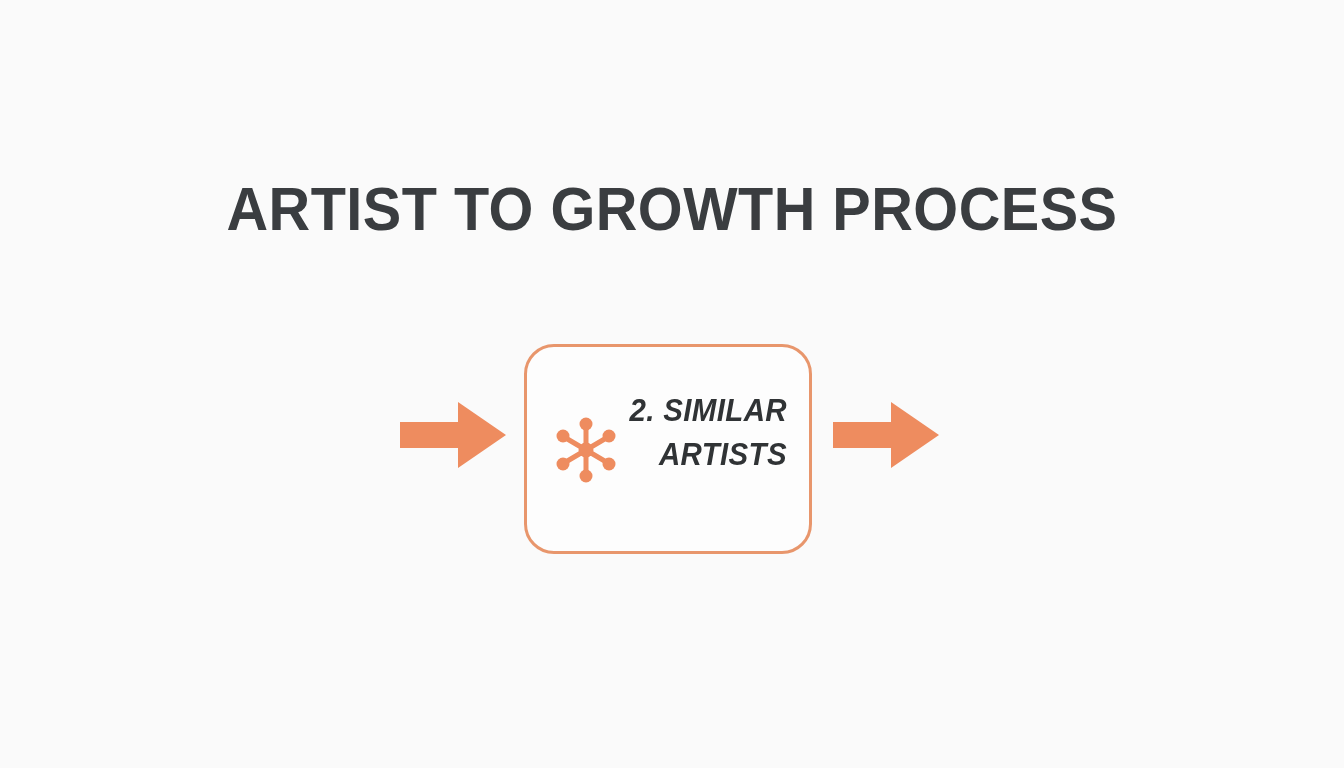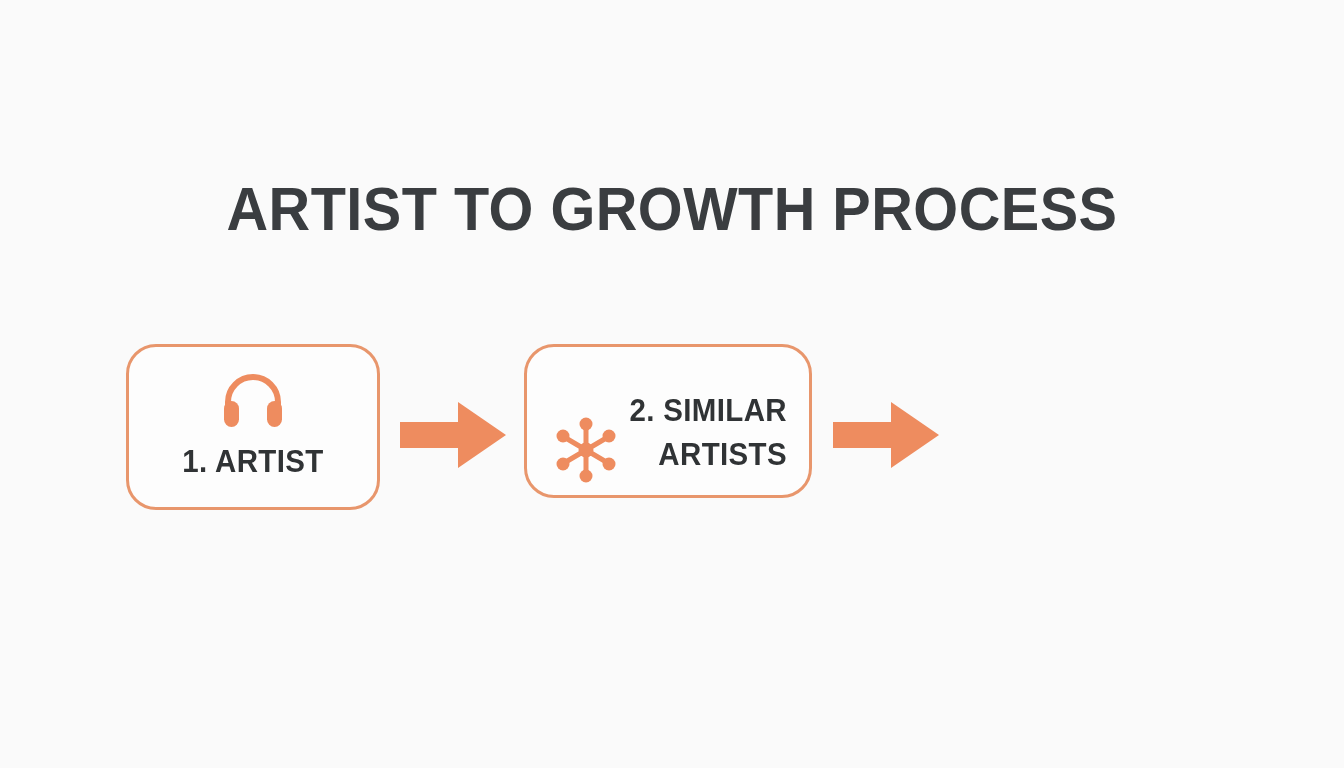--- a/index.html
+++ b/index.html
@@ -43,21 +43,21 @@
   
   .step-box {
     position: absolute;
     box-sizing: border-box;
     background: #fdfdfd;
     border: 3px solid #e8966c;
     border-radius: 30px;
   }
 
   #step-box-1 { left: 126px; top: 344px; width: 254px; height: 166px; }
-  #step-box-2 { left: 524px; top: 344px; width: 288px; height: 154px; }
+  #step-box-2 { left: 524px; top: 344px; width: 288px; height: 210px; font-style: italic; }
   #step-box-3 { left: 957px; top: 350px; width: 251px; height: 174px; }
 
   .step-label {
     position: absolute;
     font-family: "Liberation Sans", sans-serif;
     font-weight: 700;
     color: #303335;
     letter-spacing: 0.4px;
     white-space: nowrap;
     transform: scaleX(0.95);
@@ -131,30 +131,20 @@
   #flow-arrow-1 { left: 400px; }
   #flow-arrow-2 { left: 833px; }
 </style>
 </head>
 <body>
 
 <div id="canvas">
 
   <div id="page-title">ARTIST TO GROWTH PROCESS</div>
 
-  <div class="step-box" id="step-box-1">
-    <div class="step-icon" id="icon-headphones">
-      <svg viewBox="0 0 66 58" width="66" height="58" xmlns="http://www.w3.org/2000/svg">
-        <path d="M8 40 L8 31 C8 17.2 19.2 6 33 6 C46.8 6 58 17.2 58 31 L58 40" fill="none" stroke="#ee8c5f" stroke-width="6" stroke-linecap="round"></path>
-        <rect x="4" y="30" width="15" height="26" rx="7.5" fill="#ee8c5f"></rect>
-        <rect x="47" y="30" width="15" height="26" rx="7.5" fill="#ee8c5f"></rect>
-      </svg>
-    </div>
-    <div class="step-label" id="step-label-1">1. ARTIST</div>
-  </div>
 
   <div class="flow-arrow" id="flow-arrow-1">
     <svg viewBox="0 0 106 70" width="106" height="70" xmlns="http://www.w3.org/2000/svg">
       <path d="M0 22 L58 22 L58 2 L106 35 L58 68 L58 48 L0 48 Z" fill="#ee8c5f"></path>
     </svg>
   </div>
 
   <div class="step-box" id="step-box-2">
     <div class="step-icon" id="icon-network">
       <svg viewBox="0 0 70 70" width="70" height="70" xmlns="http://www.w3.org/2000/svg">

